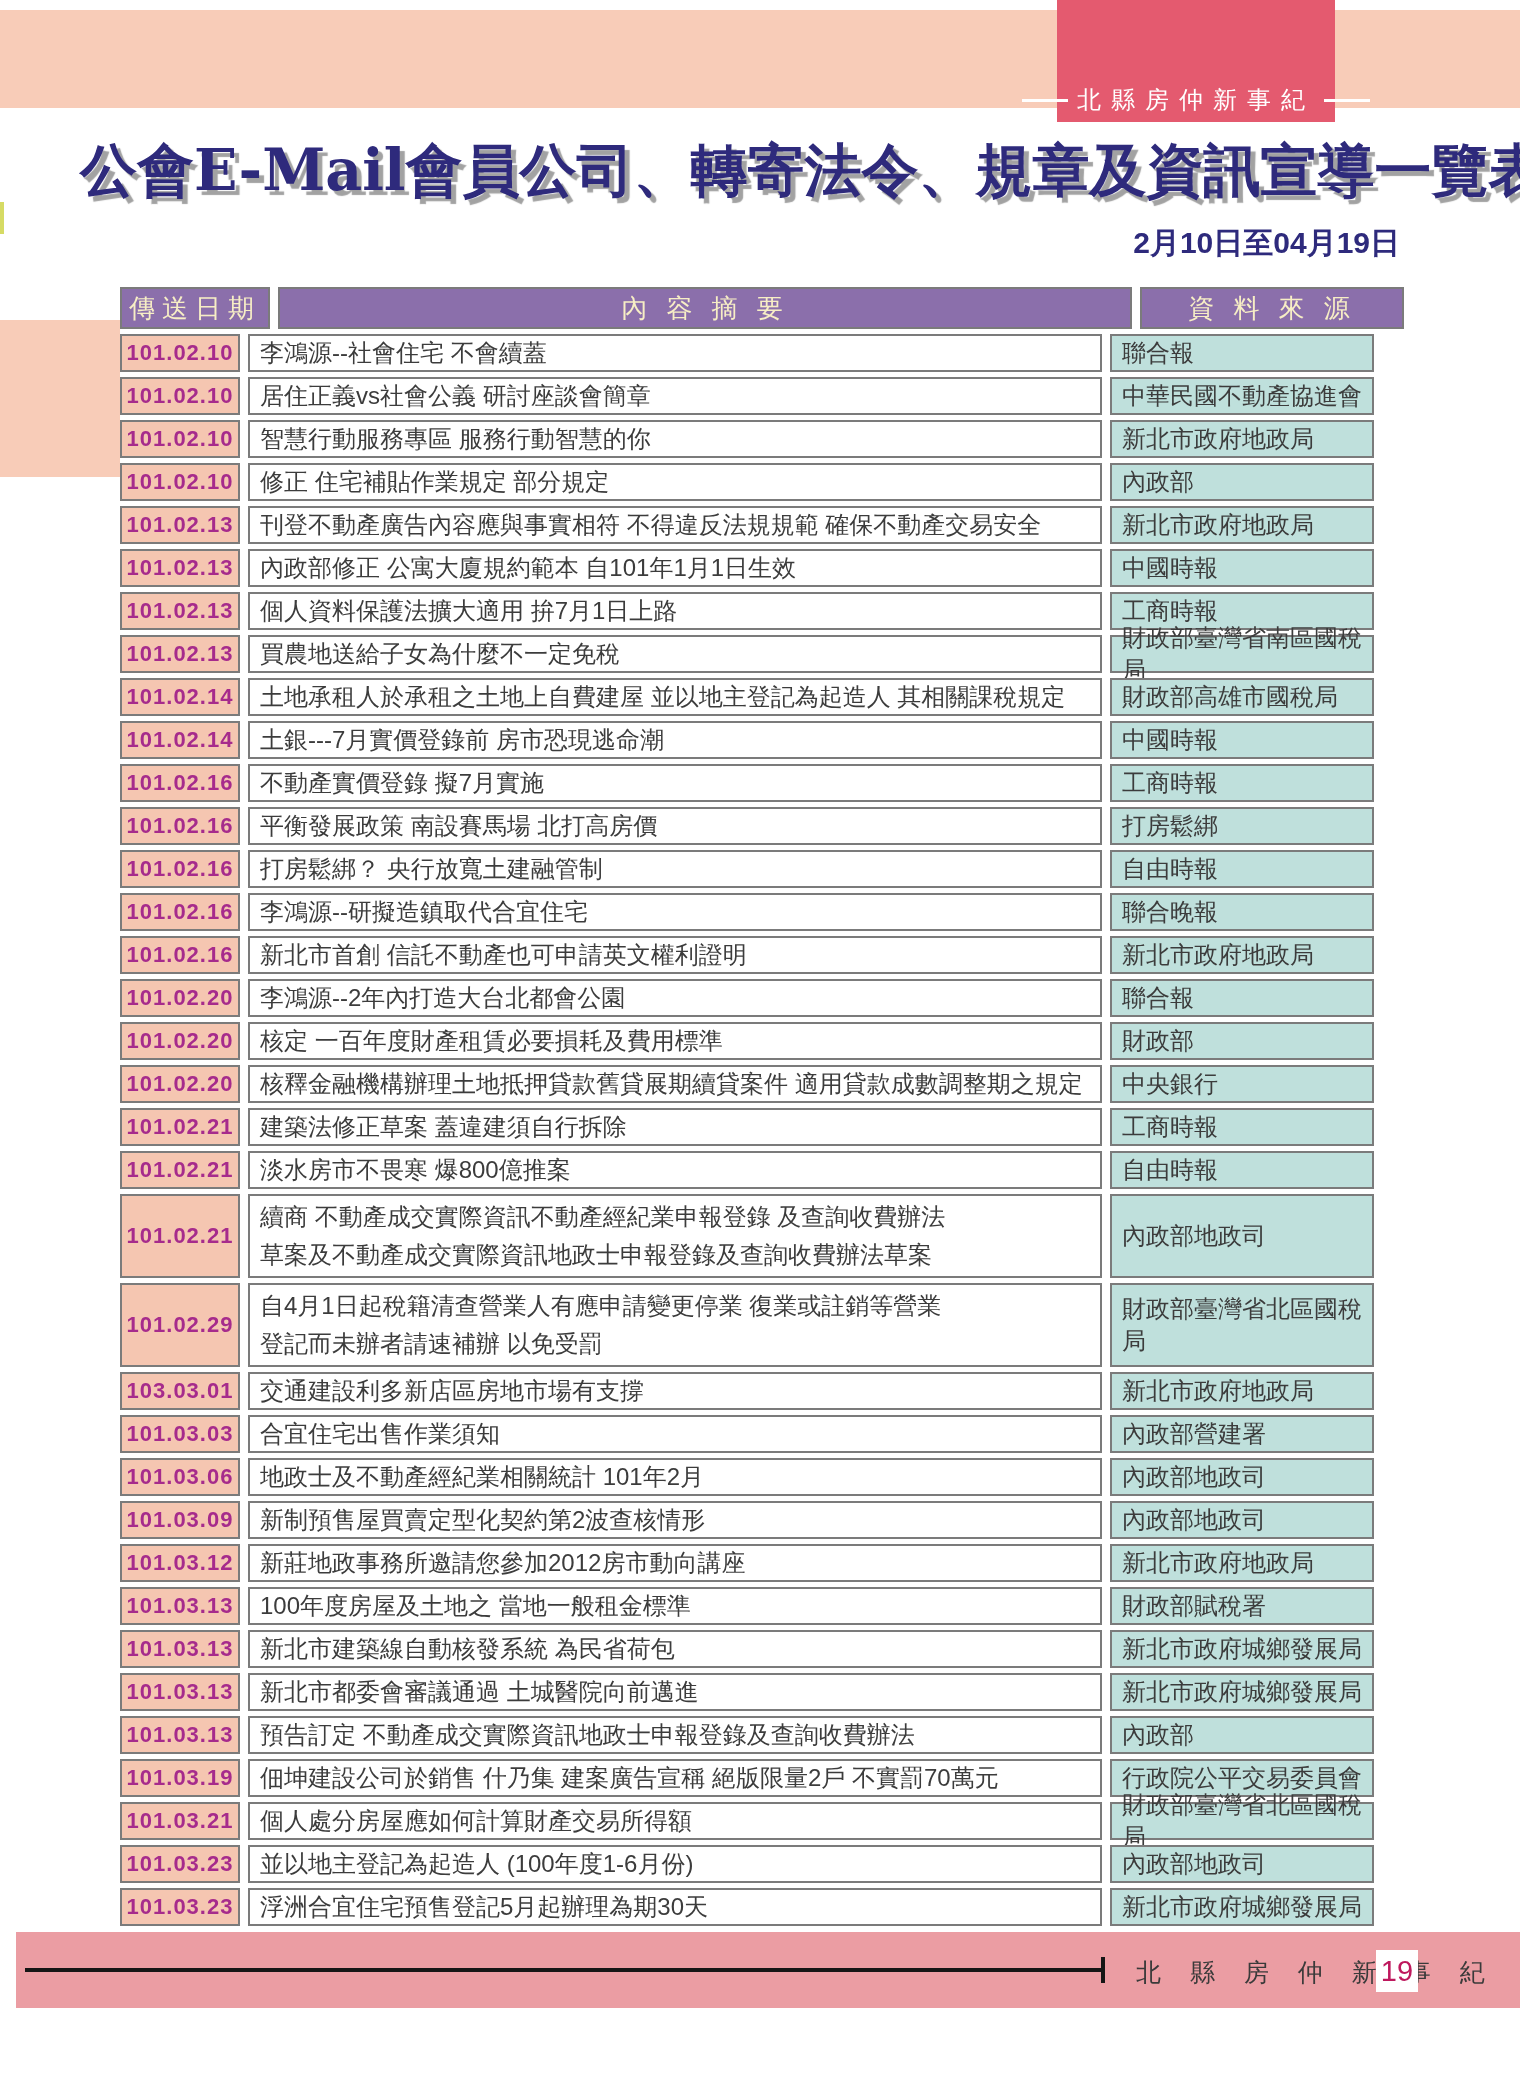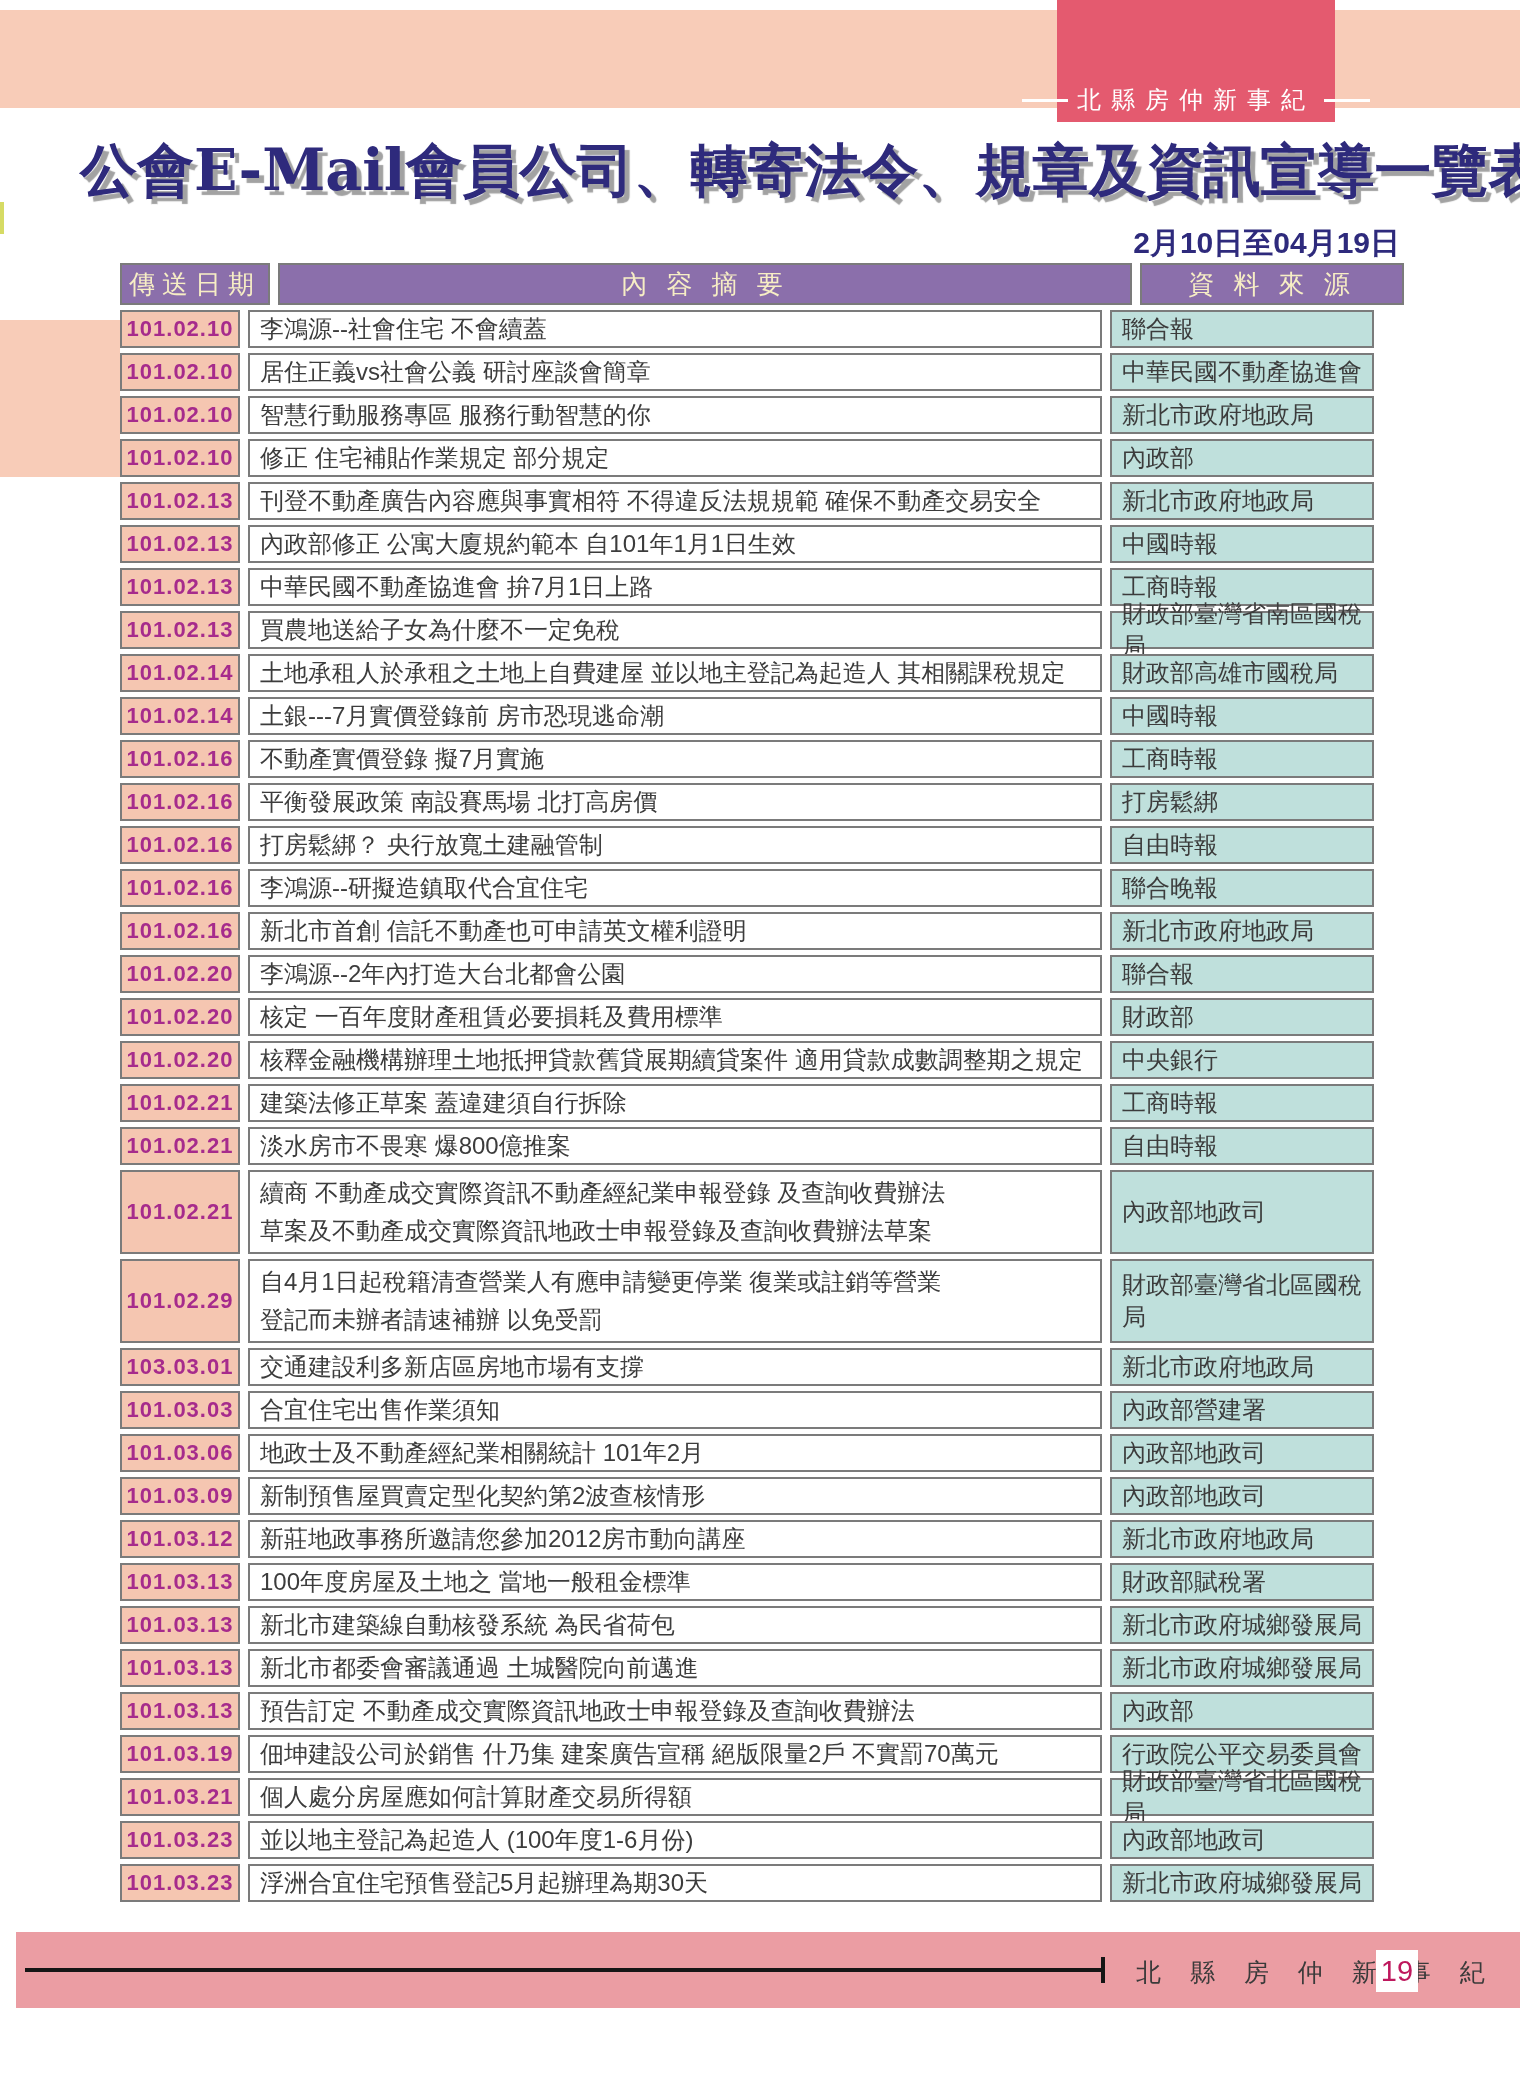--- a/index.html
+++ b/index.html
@@ -23,21 +23,21 @@
 
   
   .left-accent{position:absolute;left:0;top:320px;width:120px;height:157px;background:#f8ccb8;}
 
   
   .table{position:absolute;left:120px;top:263px;width:1284px;}
   .thead{display:flex;margin-bottom:5px;}
   .row{display:flex;margin-bottom:5px;}
   .th,.cell{box-sizing:border-box;border:2px solid #7b7b7b;}
   .th{background:#8b6fab;color:#f7eec5;font-size:26px;height:42px;
-      display:flex;align-items:center;justify-content:center;}
+      display:flex;align-items:center;justify-content:center;margin-top:24px;}
   .th-date{width:150px;letter-spacing:7px;}
   .th-summary{width:854px;margin-left:8px;letter-spacing:6px;}
   .th-source{width:264px;margin-left:8px;letter-spacing:6px;}
   .cell{display:flex;align-items:center;height:38px;}
   .row.tall .cell{height:84px;}
   .cell.date{width:120px;background:#f5c6b1;color:#a62b8c;font-weight:bold;font-size:22px;
              justify-content:center;letter-spacing:1px;}
   .cell.summary{width:854px;margin-left:8px;background:#ffffff;color:#3c3c3c;font-size:24px;
                 padding:0 10px;line-height:38px;white-space:pre-line;}
   .cell.source{width:264px;margin-left:8px;background:#bfe0dc;color:#3c3c3c;font-size:24px;
@@ -112,21 +112,21 @@
   </div>
 
   <div class="row">
     <div class="cell date">101.02.13</div>
     <div class="cell summary">內政部修正 公寓大廈規約範本 自101年1月1日生效</div>
     <div class="cell source">中國時報</div>
   </div>
 
   <div class="row">
     <div class="cell date">101.02.13</div>
-    <div class="cell summary">中華民國不動產協進會 拚7月1日上路</div>
+    <div class="cell summary">個人資料保護法擴大適用 拚7月1日上路</div>
     <div class="cell source">工商時報</div>
   </div>
 
   <div class="row">
     <div class="cell date">101.02.13</div>
     <div class="cell summary">買農地送給子女為什麼不一定免稅</div>
     <div class="cell source">財政部臺灣省南區國稅局</div>
   </div>
 
   <div class="row">

